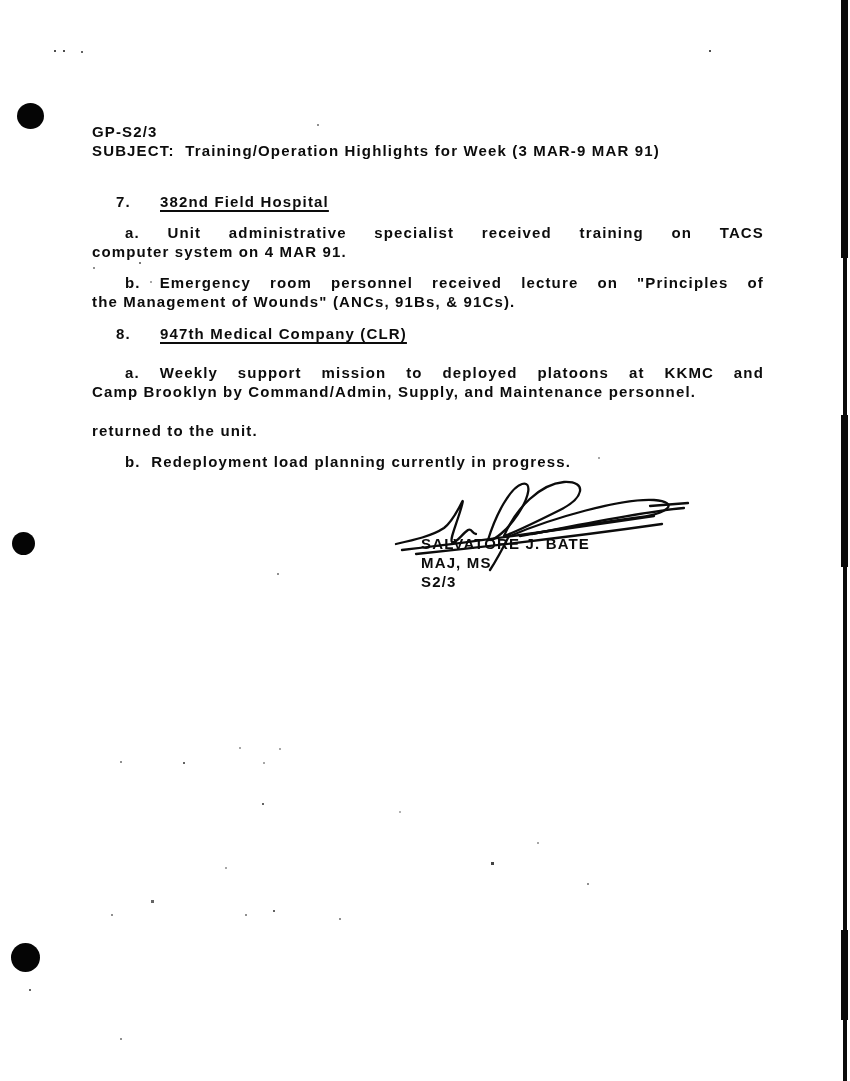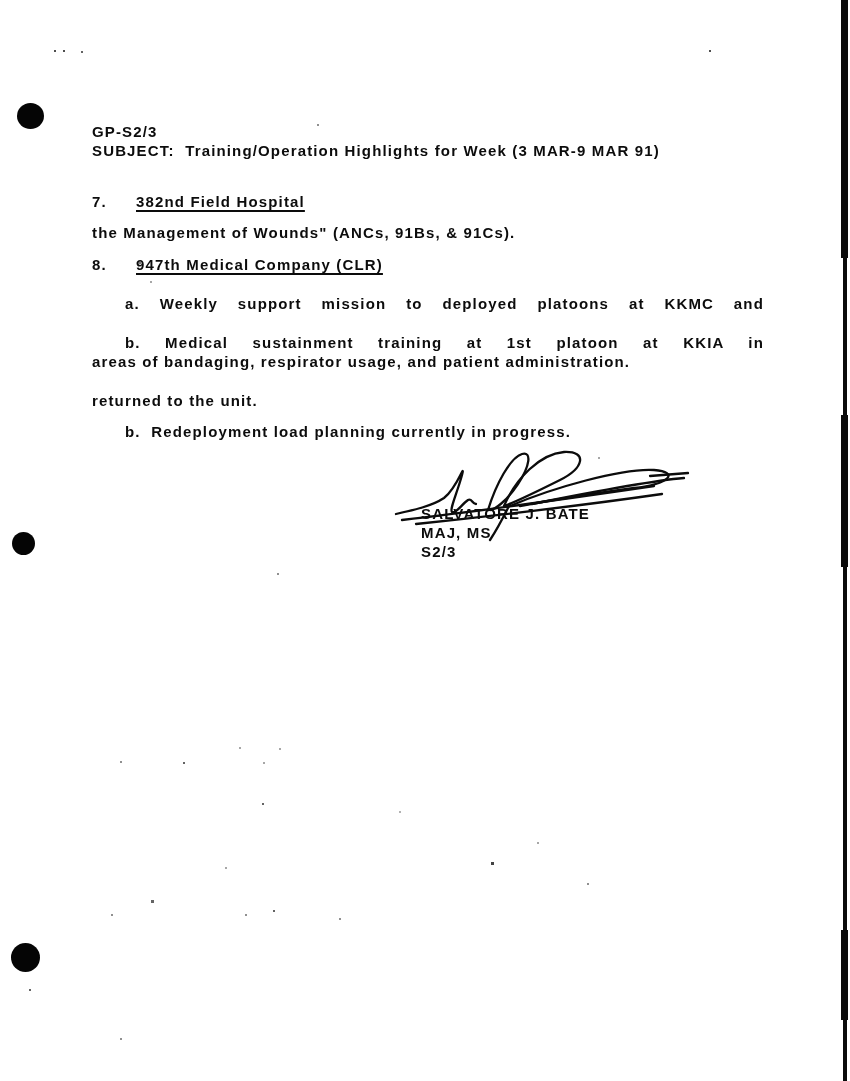--- a/index.html
+++ b/index.html
@@ -14,21 +14,21 @@
     font-size:15px;
     letter-spacing:1.15px;
     line-height:19px;
     padding-left:40px;
   }
   .doc{position:absolute;left:92px;top:122px;width:672px;}
   .ln{white-space:pre;min-height:19px;}
   .ln:empty{display:none;}
   .j{white-space:normal;text-align:justify;text-align-last:justify;}
   .first{padding-left:33px;}
-  .heading{margin-top:13px;}
+  .heading{margin-top:13px;margin-left:24px;}
   .heading .num{display:inline-block;width:44px;}
   .heading .ttl{text-decoration:underline;text-underline-offset:3px;text-decoration-thickness:1.6px;}
   .gap-big{margin-top:32px;}
   .gap-h{margin-top:15px;}
   .para{margin-top:12px;}
   .para.g13{margin-top:20px;}
   .sig-block{position:relative;margin-top:63px;padding-left:329px;}
   .sig-svg{position:absolute;left:300px;top:-56px;width:312px;height:104px;}
   .punch{position:absolute;background:#050505;border-radius:50%;}
   .punch1{left:17px;top:103px;width:27px;height:26px;}
@@ -56,33 +56,35 @@
   <div class="edge-seg seg3"></div>
 
   <div class="doc">
 
     <div class="ln">GP-S2/3</div>
     <div class="ln">SUBJECT:  Training/Operation Highlights for Week (3 MAR-9 MAR 91)</div>
 
     <div class="heading gap-big">
       <span class="num">7.</span><span class="ttl">382nd Field Hospital</span>
     </div>
+    <div class="para gap-h">
+      <div class="ln first j">a.  Unit administrative specialist received training on TACS</div>
+      <div class="ln">computer system on 4 MAR 91.</div>
+    </div>
     <div class="para">
+      <div class="ln first j">b.  Emergency room personnel received lecture on "Principles of</div>
       <div class="ln">the Management of Wounds" (ANCs, 91Bs, &amp; 91Cs).</div>
     </div>
 
     <div class="heading">
       <span class="num">8.</span><span class="ttl">947th Medical Company (CLR)</span>
     </div>
     <div class="para g13">
       <div class="ln first j">a.  Weekly support mission to deployed platoons at KKMC and</div>
-    </div>
-    <div class="para g13">
-      <div class="ln first j">b.  Medical sustainment training at 1st platoon at KKIA in</div>
-      <div class="ln">areas of bandaging, respirator usage, and patient administration.</div>
+      <div class="ln">Camp Brooklyn by Command/Admin, Supply, and Maintenance personnel.</div>
     </div>
 
     <div class="para g13">
       <div class="ln">returned to the unit.</div>
     </div>
     <div class="para">
       <div class="ln first">b.  Redeployment load planning currently in progress.</div>
 
     </div>
 

